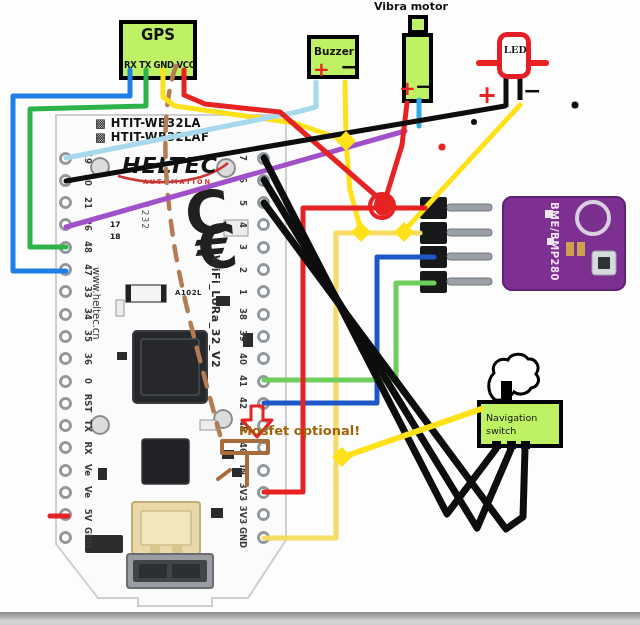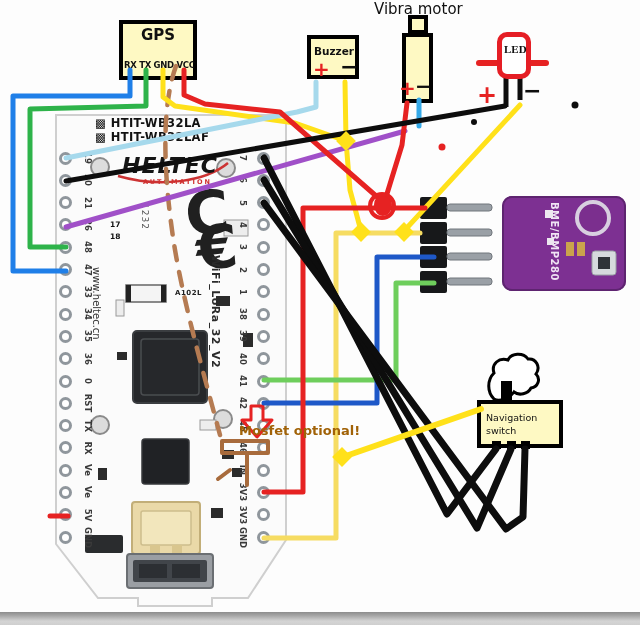--- a/index.html
+++ b/index.html
@@ -1,20 +1,20 @@
 <!DOCTYPE html>
 <html><head>
 <meta charset="utf-8">
 <style>
   html,body{margin:0;padding:0;background:#fff;}
   #stage{position:relative;width:640px;height:625px;background:#fdfdfd;overflow:hidden;
          font-family:"DejaVu Sans","Liberation Sans",sans-serif;}
   svg{position:absolute;left:0;top:0;}
   .abs{position:absolute;}
-  .box{position:absolute;background:#fef9c3;border:4px solid #000;box-sizing:border-box;}
+  .box{position:absolute;background:#bef264;border:4px solid #000;box-sizing:border-box;}
   .lbl{position:absolute;color:#111;white-space:nowrap;}
   .rot90{position:absolute;transform:rotate(90deg);transform-origin:left top;white-space:nowrap;}
   .plus{position:absolute;color:#e62222;font-weight:bold;line-height:1;}
   .minus{position:absolute;color:#0d0d0d;font-weight:bold;line-height:1;}
   
   .pin-col{position:absolute;top:146.9px;display:flex;flex-direction:column;}
   .pin-row{height:22.3px;display:flex;align-items:center;}
   .hole{width:13px;height:13px;border-radius:50%;border:3px solid #8f969c;background:#fff;
         box-sizing:border-box;flex:none;}
   .pin-label{width:20px;height:22px;line-height:22px;text-align:center;font-size:8.5px;
@@ -293,21 +293,21 @@
     <div class="lbl" style="left:18px;top:2px;font-size:15px;font-weight:600;">GPS</div>
     <div class="lbl" style="left:1px;top:36px;font-size:8.5px;font-weight:bold;letter-spacing:-0.3px;">RX TX GND VCC</div>
   </div>
 
   <div class="box" style="left:307px;top:35px;width:52px;height:44px;">
     <div class="lbl" style="left:3px;top:6px;font-size:10.5px;font-weight:600;">Buzzer</div>
     <span class="plus" style="left:2px;top:20px;font-size:20px;">+</span>
     <span class="minus" style="left:29px;top:17px;font-size:22px;">−</span>
   </div>
 
-  <div class="lbl" style="left:374px;top:0;font-size:15px;font-weight:400;">Vibra motor</div>
+  <div class="lbl" style="left:374px;top:0;font-size:11px;font-weight:700;">Vibra motor</div>
   <div class="box" style="left:408px;top:15px;width:20px;height:19px;"></div>
   <div class="box" style="left:402px;top:33px;width:31px;height:70px;"></div>
   <span class="plus" style="left:399px;top:78px;font-size:20px;">+</span>
   <span class="minus" style="left:415px;top:76px;font-size:20px;">−</span>
 
   <div class="abs" style="left:497px;top:32px;width:34px;height:47px;border:5px solid #e51e25;border-radius:10px;background:#fff;box-sizing:border-box;font-family:Liberation Serif, serif;">
     <div class="lbl" style="left:2px;top:6px;font-size:11px;font-weight:600;">LED</div>
   </div>
   <span class="plus" style="left:477px;top:83px;font-size:24px;">+</span>
   <span class="minus" style="left:523px;top:80px;font-size:22px;">−</span>

